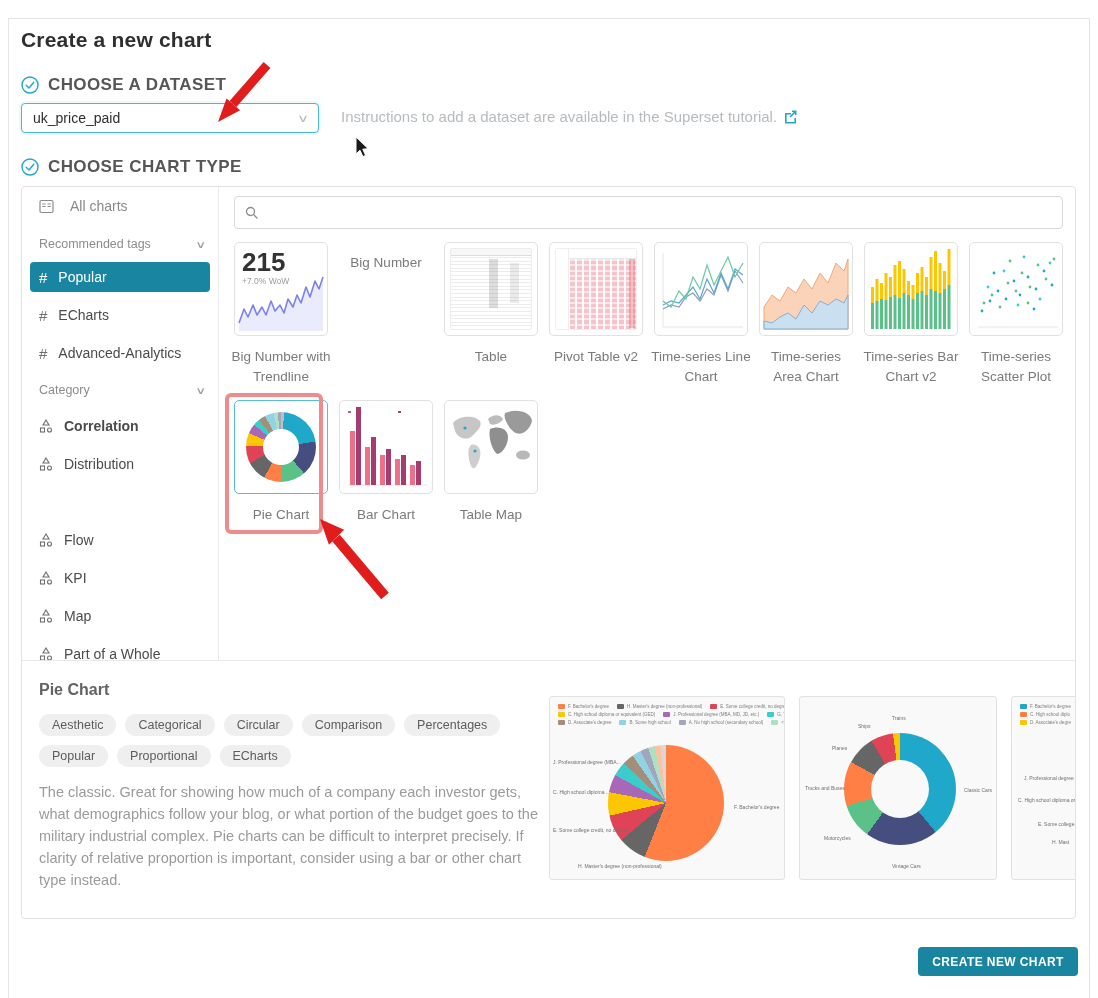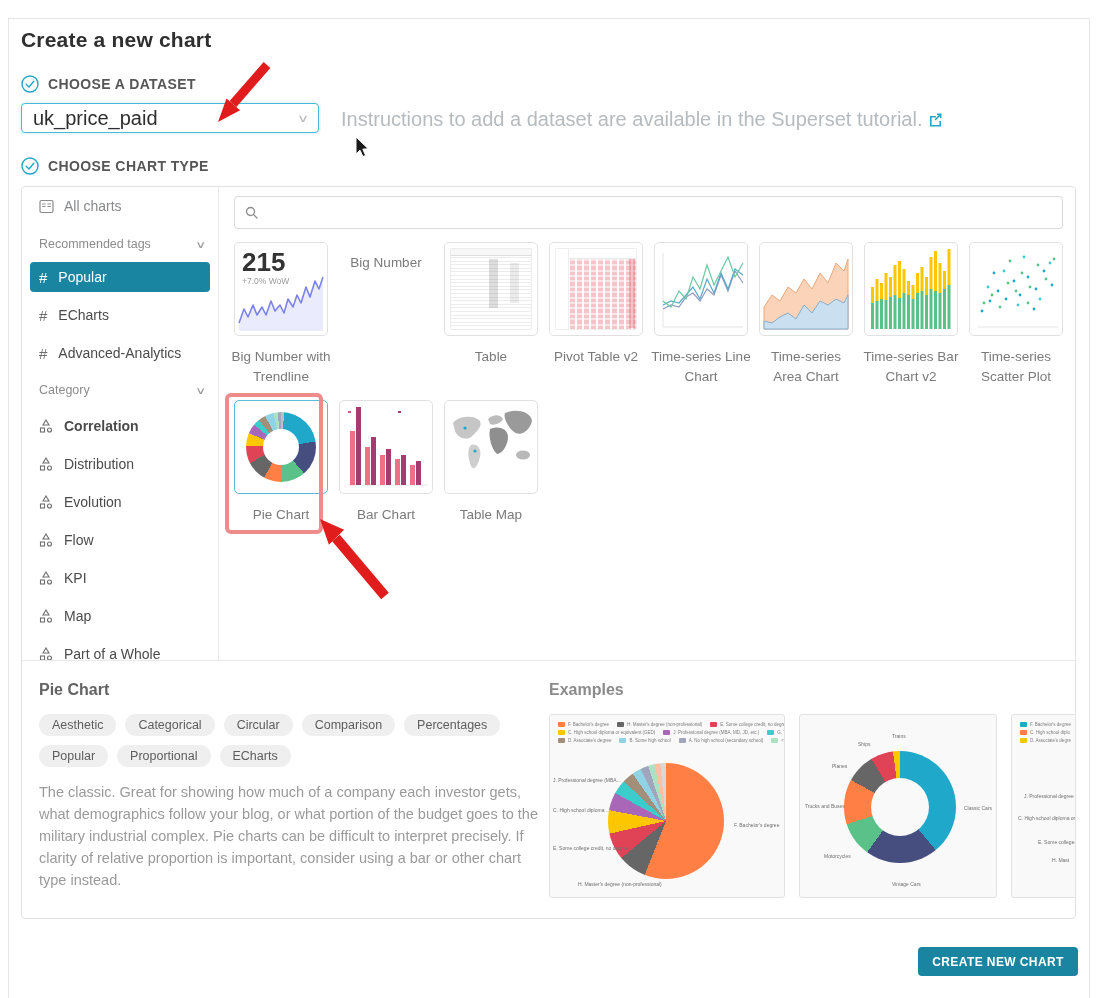--- a/index.html
+++ b/index.html
@@ -2,38 +2,38 @@
 <html><head>
 <meta charset="utf-8">
 <style>
   * { margin:0; padding:0; box-sizing:border-box; }
   html,body { width:1098px; height:998px; background:#fff; font-family:"Liberation Sans", sans-serif; overflow:hidden; }
   .modal { position:absolute; left:8px; top:18px; width:1082px; height:980px; background:#fff;
            border:1px solid #e5e5e5; border-bottom:none; }
   .page-title { position:absolute; left:12px; top:9px; font-size:21px; font-weight:bold; color:#2f2f2f; letter-spacing:.2px; }
 
   .step-row { position:absolute; display:flex; align-items:center; gap:9px; }
-  .step-row .lbl { font-size:14px; color:#565656; letter-spacing:.4px; font-weight:bold; }
+  .step-row .lbl { font-size:17px; color:#565656; letter-spacing:.4px; font-weight:bold; }
   .check-ic { width:18px; height:18px; flex:0 0 18px; }
 
   .dataset-select { position:absolute; left:12px; top:84px; width:298px; height:30px; border:1px solid #49b8d4;
     border-radius:4px; background:#fff; display:flex; align-items:center; padding:0 11px; cursor:pointer;
     box-shadow:0 0 0 2px rgba(32,167,201,.08); }
-  .dataset-select .val { font-size:20px; color:#2e2e2e; flex:1; }
+  .dataset-select .val { font-size:14px; color:#2e2e2e; flex:1; }
   .dataset-select .chev { color:#b9bcbe; font-size:11px; transform:scaleX(1.5); }
 
-  .help-text { position:absolute; left:332px; top:89px; font-size:20px; color:#b6bbbf; display:flex; align-items:center; gap:6px; }
+  .help-text { position:absolute; left:332px; top:89px; font-size:15px; color:#b6bbbf; display:flex; align-items:center; gap:6px; }
   .ext-ic { width:15px; height:15px; }
 
   .panel { position:absolute; left:12px; top:167px; width:1055px; height:733px; border:1px solid #e2e2e2;
            border-radius:4px; overflow:hidden; background:#fff; }
   .panel-top { position:absolute; left:0; top:0; width:100%; height:473px; display:flex; }
 
   .sidebar { width:197px; border-right:1px solid #eaeaea; position:relative; overflow:hidden; flex:0 0 197px; }
-  .sb-all { position:absolute; left:17px; top:11px; display:flex; gap:10px; align-items:center; font-size:14px; color:#88898b; cursor:pointer; }
+  .sb-all { position:absolute; left:17px; top:11px; display:flex; gap:16px; align-items:center; font-size:14px; color:#88898b; cursor:pointer; }
   .sb-sec { position:absolute; left:17px; right:14px; display:flex; justify-content:space-between; align-items:center;
             font-size:12.5px; color:#8c8c8c; cursor:pointer; }
   .sb-sec .chev { color:#9b9b9b; font-size:10px; transform:scaleX(1.5); }
   .sb-item { position:absolute; left:8px; right:8px; height:30px; display:flex; align-items:center; gap:11px;
              padding-left:9px; font-size:14px; color:#4b4b4b; border-radius:4px; cursor:pointer; }
   .sb-item .hash { font-size:15px; color:#6e6e6e; }
   .sb-item.selected { background:#1985a0; color:#fff; }
   .sb-item.selected .hash { color:#fff; }
   .cat-ic { width:14px; height:14px; }
 
@@ -180,28 +180,20 @@
             </svg>
           <span>Correlation</span>
         </div>
         <div class="sb-item" style="top:262px;">
           <svg class="cat-ic" viewBox="0 0 14 14">
               <path d="M7 1 L10 6 H4 Z" fill="none" stroke="#6e6e6e" stroke-width="1.1"></path>
               <rect x="1.5" y="9" width="4" height="4" fill="none" stroke="#6e6e6e" stroke-width="1.1"></rect>
               <circle cx="10.5" cy="11" r="2" fill="none" stroke="#6e6e6e" stroke-width="1.1"></circle>
             </svg>
           <span>Distribution</span>
-        </div>
-        <div class="sb-item" style="top:300px;">
-          <svg class="cat-ic" viewBox="0 0 14 14">
-              <path d="M7 1 L10 6 H4 Z" fill="none" stroke="#6e6e6e" stroke-width="1.1"></path>
-              <rect x="1.5" y="9" width="4" height="4" fill="none" stroke="#6e6e6e" stroke-width="1.1"></rect>
-              <circle cx="10.5" cy="11" r="2" fill="none" stroke="#6e6e6e" stroke-width="1.1"></circle>
-            </svg>
-          <span>Evolution</span>
         </div>
         <div class="sb-item" style="top:338px;">
           <svg class="cat-ic" viewBox="0 0 14 14">
               <path d="M7 1 L10 6 H4 Z" fill="none" stroke="#6e6e6e" stroke-width="1.1"></path>
               <rect x="1.5" y="9" width="4" height="4" fill="none" stroke="#6e6e6e" stroke-width="1.1"></rect>
               <circle cx="10.5" cy="11" r="2" fill="none" stroke="#6e6e6e" stroke-width="1.1"></circle>
             </svg>
           <span>Flow</span>
         </div>
         <div class="sb-item" style="top:376px;">
@@ -447,21 +439,20 @@
           <span class="tag">Comparison</span>
           <span class="tag">Percentages</span>
           <span class="tag">Popular</span>
           <span class="tag">Proportional</span>
           <span class="tag">ECharts</span>
         </div>
         <div class="d-desc">The classic. Great for showing how much of a company each investor gets, what demographics follow your blog, or what portion of the budget goes to the military industrial complex. Pie charts can be difficult to interpret precisely. If clarity of relative proportion is important, consider using a bar or other chart type instead.</div>
       </div>
 
       <div class="d-right">
-        <div class="d-title" style="color:#8b8b8b;">Examples</div>
         <div class="ex-row">
 
           <div class="ex-img" style="width:236px;">
             <div class="ex-legend">
               <div class="leg-row">
                 <span class="leg-item">
                     <span class="leg-sw sw-orange"></span>
                     <span class="tiny">F. Bachelor's degree</span>
                   </span>
                 <span class="leg-item">

